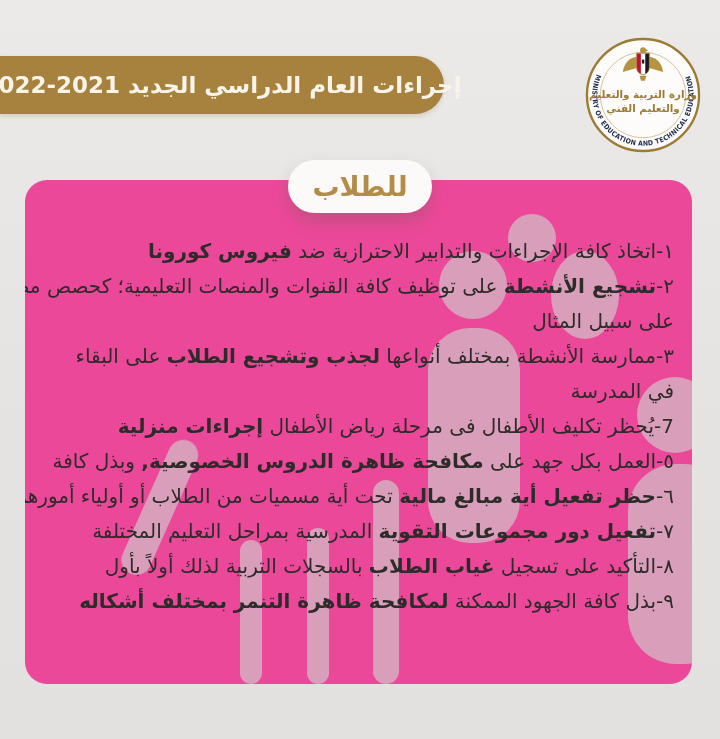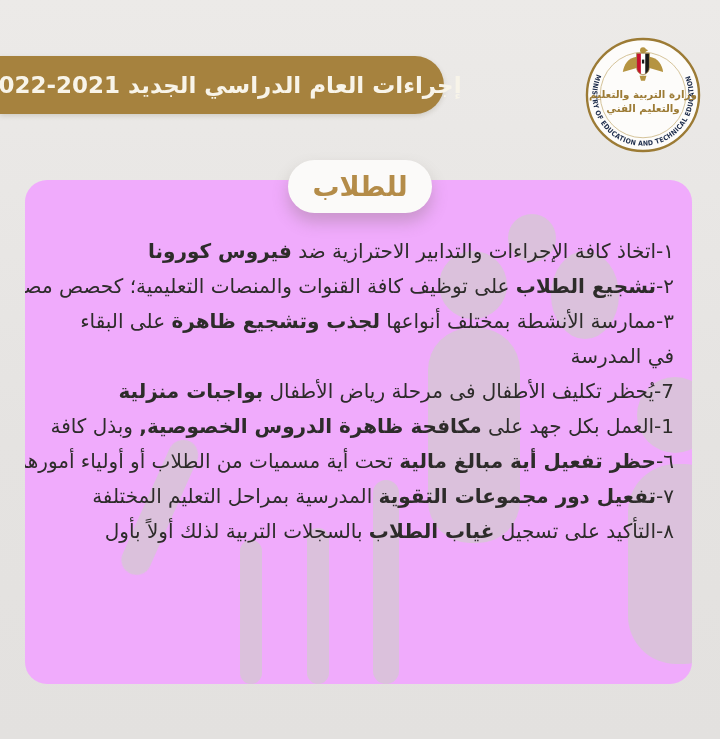--- a/index.html
+++ b/index.html
@@ -14,21 +14,21 @@
     display:flex;align-items:center;justify-content:center;
     box-shadow:0 2px 5px rgba(90,75,45,.18);
   }
   .banner-title{
     direction:rtl;color:#f8f4e9;font-size:23px;font-weight:bold;
     letter-spacing:.2px;white-space:nowrap;padding:0 14px;
   }
   .logo{position:absolute;left:584px;top:36px;width:118px;height:118px;}
   .card{
     position:absolute;left:25px;top:180px;width:667px;height:504px;
-    background:#f0abfc;border-radius:22px;overflow:hidden;
+    background:#ec4899;border-radius:22px;overflow:hidden;
   }
   .watermark{position:absolute;left:0;top:0;width:667px;height:504px;}
   .badge{
     position:absolute;left:288px;top:160px;width:144px;height:53px;
     background:#fbfaf9;border-radius:27px;z-index:3;
     display:flex;align-items:center;justify-content:center;
     box-shadow:0 9px 16px rgba(100,92,80,.28);
     text-align:center;
   }
   .badge-label{color:#b48c49;font-size:27px;font-weight:bold;direction:rtl;}
@@ -90,26 +90,28 @@
       <rect x="603" y="284" width="104" height="200" rx="48"></rect>
       <rect x="215" y="360" width="22" height="144" rx="11"></rect>
       <rect x="282" y="348" width="22" height="156" rx="11"></rect>
       <rect x="348" y="300" width="26" height="204" rx="13"></rect>
       <rect x="120" y="255" width="30" height="145" rx="15" transform="rotate(24 135 327)"></rect>
       <circle cx="507" cy="58" r="24"></circle>
     </g>
   </svg>
   <div class="list">
       <div class="line"><span>١-اتخاذ كافة الإجراءات والتدابير الاحترازية ضد </span><span class="b">فيروس كورونا</span></div>
-      <div class="line"><span>٢-</span><span class="b">تشجيع الطلاب</span><span> على توظيف كافة القنوات والمنصات التعليمية؛ كحصص مصر</span></div>
-      <div class="line"><span>٣-ممارسة الأنشطة بمختلف أنواعها </span><span class="b">لجذب وتشجيع ظاهرة</span><span> على البقاء</span></div>
+      <div class="line"><span>٢-</span><span class="b">تشجيع الأنشطة</span><span> على توظيف كافة القنوات والمنصات التعليمية؛ كحصص مصر</span></div>
+      <div class="line"><span>على سبيل المثال</span></div>
+      <div class="line"><span>٣-ممارسة الأنشطة بمختلف أنواعها </span><span class="b">لجذب وتشجيع الطلاب</span><span> على البقاء</span></div>
       <div class="line"><span>في المدرسة</span></div>
-      <div class="line"><span>7-يُحظر تكليف الأطفال فى مرحلة رياض الأطفال </span><span class="b">بواجبات منزلية</span></div>
-      <div class="line"><span>1-العمل بكل جهد على </span><span class="b">مكافحة ظاهرة الدروس الخصوصية,</span><span> وبذل كافة</span></div>
+      <div class="line"><span>7-يُحظر تكليف الأطفال فى مرحلة رياض الأطفال </span><span class="b">إجراءات منزلية</span></div>
+      <div class="line"><span>٥-العمل بكل جهد على </span><span class="b">مكافحة ظاهرة الدروس الخصوصية,</span><span> وبذل كافة</span></div>
       <div class="line"><span>٦-</span><span class="b">حظر تفعيل أية مبالغ مالية</span><span> تحت أية مسميات من الطلاب أو أولياء أمورهم</span></div>
       <div class="line"><span>٧-</span><span class="b">تفعيل دور مجموعات التقوية</span><span> المدرسية بمراحل التعليم المختلفة</span></div>
       <div class="line"><span>٨-التأكيد على تسجيل </span><span class="b">غياب الطلاب</span><span> بالسجلات التربية لذلك أولاً بأول</span></div>
+      <div class="line"><span>٩-بذل كافة الجهود الممكنة </span><span class="b">لمكافحة ظاهرة التنمر بمختلف أشكاله</span></div>
     </div>
 </div>
 
 <div class="badge">
   <span class="badge-label">للطلاب</span>
 </div>
 
 </body></html>

